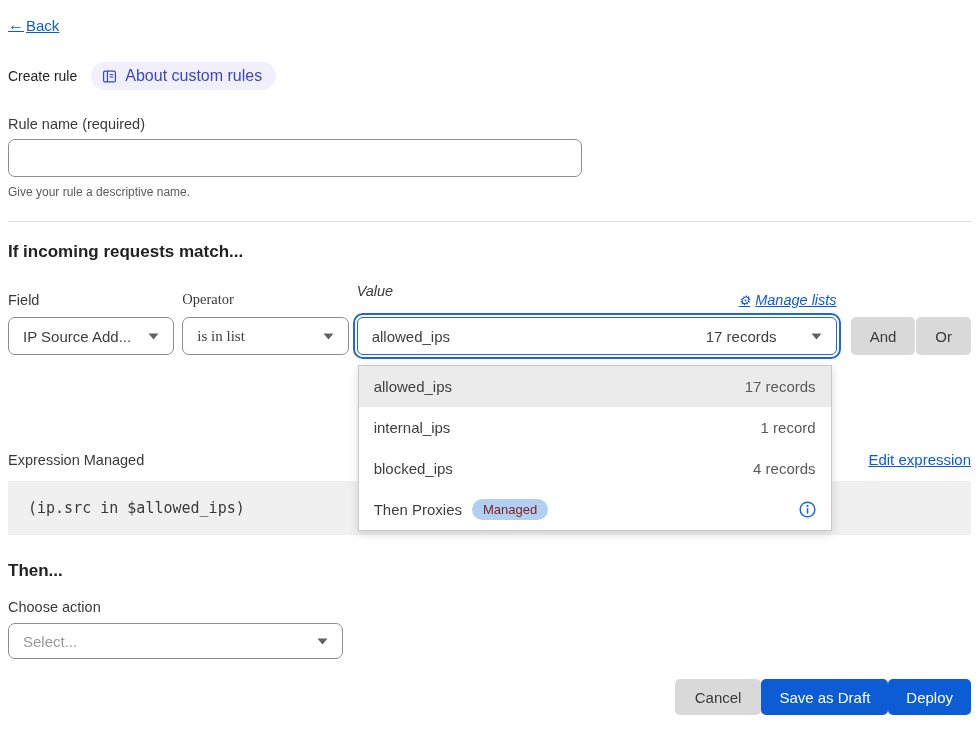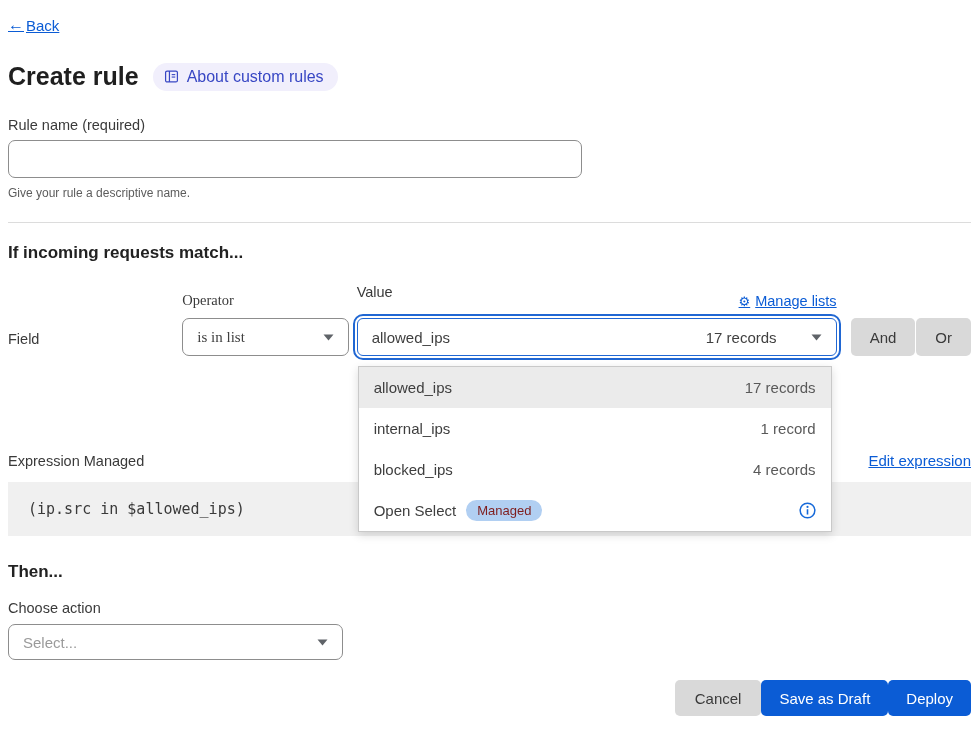--- a/index.html
+++ b/index.html
@@ -8,21 +8,21 @@
   .page { position:relative; width:979px; height:739px; padding:16px 8px 0 8px; }
 
   a, .link { color:#0b5cd5; text-decoration:underline; cursor:pointer; }
 
   
   .back { font-size:15px; display:inline-flex; align-items:center; gap:2px; }
   .back .arrow { text-decoration:none; font-size:16px; }
 
   
   .title-row { margin-top:28px; display:flex; align-items:center; gap:14px; }
-  .page-title { font-size:25px; font-weight:700; color:#1f1f1f; }
+  .page-title { font-size:14px; font-weight:400; color:#1f1f1f; }
   .about-badge { display:inline-flex; align-items:center; gap:8px; background:#f1effc;
     border-radius:14px; padding:5px 14px 5px 11px; font-size:16px; color:#3847c4; cursor:pointer;
     text-decoration:none; }
 
   
   .fld-label { font-size:14.5px; color:#3a3a3a; }
   .rule-name-label { margin-top:26px; }
   .text-input { margin-top:7px; display:block; width:574px; height:38px;
     border:1px solid #8d8d8d; border-radius:7px; padding:0 12px; font-size:15px;
     font-family:"Liberation Sans", sans-serif; color:#3a3a3a; background:#fff; }
@@ -32,21 +32,21 @@
 
   .section-heading { margin-top:20px; font-size:17px; font-weight:700; color:#222; }
 
   
   .condition { margin-top:21px; display:flex; align-items:flex-end; }
   .col { display:flex; flex-direction:column; }
   .col .fld-label { margin-bottom:9px; }
   .col-field { width:167px; }
   .col-operator { width:167px; margin-left:8px;font-family:Liberation Serif, serif; }
   .col-value { width:482px; margin-left:8px; position:relative; }
-  .value-head { display:flex; justify-content:space-between; align-items:flex-end; margin-bottom:9px; }
+  .value-head { display:flex; justify-content:space-between; align-items:flex-end; margin-bottom:9px;font-style:italic; }
   .manage-lists { font-size:14.5px; display:inline-flex; align-items:center; gap:5px; }
   .manage-lists .gear { text-decoration:none; font-size:13px; }
 
   .select-box { height:38px; border:1px solid #8d8d8d; border-radius:7px; background:#fff;
     display:flex; align-items:center; padding:0 14px; font-size:15px; color:#3f3f3f;
     cursor:pointer; }
   .select-box .grow { flex:1; }
   .select-box .chev { margin-left:12px; flex:none; display:flex; }
   .value-select { border:1.5px solid #2067d3; outline:2px solid #2067d3; outline-offset:2px;
     border-radius:6px; }
@@ -124,20 +124,28 @@
   <div class="helper">Give your rule a descriptive name.</div>
 
   <hr class="divider">
 
   
   <h2 class="section-heading">If incoming requests match...</h2>
 
   <div class="condition">
     <div class="col col-field">
       <div class="fld-label">Field</div>
+      <div class="select-box">
+        <span class="grow">IP Source Add...</span>
+        <span class="chev">
+          <svg width="11" height="7" viewBox="0 0 11 7">
+              <path d="M0.5 0.5 L10.5 0.5 L5.5 6.5 Z" fill="#5f6368"></path>
+            </svg>
+        </span>
+      </div>
     </div>
 
     <div class="col col-operator">
       <div class="fld-label">Operator</div>
       <div class="select-box">
         <span class="grow">is in list</span>
         <span class="chev">
           <svg width="11" height="7" viewBox="0 0 11 7">
               <path d="M0.5 0.5 L10.5 0.5 L5.5 6.5 Z" fill="#5f6368"></path>
             </svg>
@@ -171,21 +179,21 @@
         <div class="dd-row">
           <span class="dd-name">internal_ips</span>
           <span class="dd-count">1 record</span>
         </div>
         <div class="dd-row">
           <span class="dd-name">blocked_ips</span>
           <span class="dd-count">4 records</span>
         </div>
         <div class="dd-row">
           <span class="dd-name">
-            <span>Open Select</span>
+            <span>Then Proxies</span>
             <span class="managed-pill">Managed</span>
           </span>
           <svg class="icon-svg" width="17" height="17" viewBox="0 0 16 16">
             <circle cx="8" cy="8" r="6.9" fill="none" stroke="#1669d9" stroke-width="1.4"></circle>
             <rect x="7.25" y="6.8" width="1.5" height="5" fill="#1669d9"></rect>
             <circle cx="8" cy="4.6" r="1" fill="#1669d9"></circle>
           </svg>
         </div>
       </div>
     </div>

